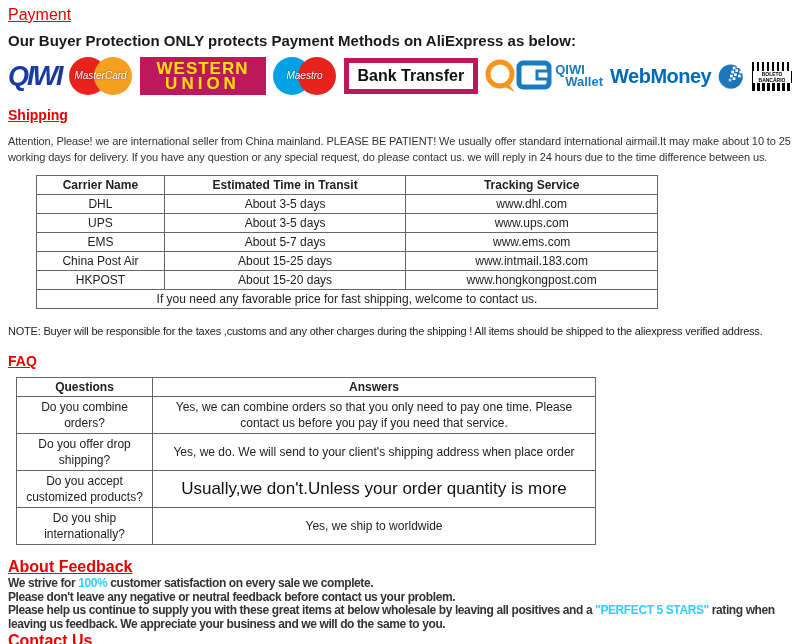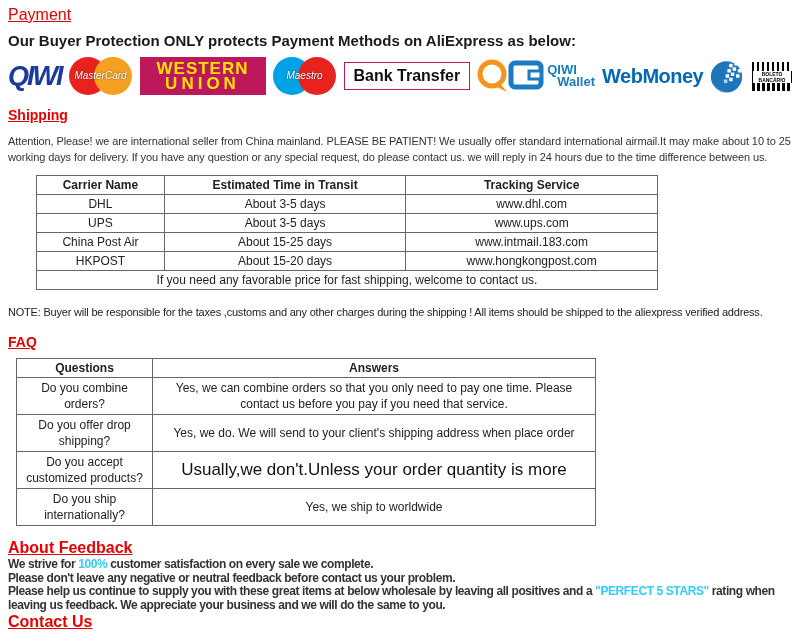--- a/index.html
+++ b/index.html
@@ -30,21 +30,21 @@
   .ma .c2 { left:25px; background:#e8231d; }
   .circles .wordmark {
     position:absolute; top:14px; left:0; width:100%; text-align:center;
     color:#fff; font-style:italic; font-weight:400; font-size:10px;
     text-shadow:0 0 2px rgba(0,0,0,.6); z-index:2;
   }
   .wu { background:#be185d; color:#ffe100; width:126px; height:38px; flex:0 0 auto;
         display:flex; flex-direction:column; align-items:center; justify-content:center;
         font-weight:800; font-size:17px; line-height:15px; letter-spacing:1px; }
   .wu .l2 { letter-spacing:4px; }
-  .bt { border:1px solid #be185d; background:#fff; color:#111; font-weight:700;
+  .bt { border:5px solid #be185d; background:#fff; color:#111; font-weight:700;
         font-size:16px; padding:4px 9px; flex:0 0 auto; }
   .qiwi { display:flex; align-items:center; gap:2px; flex:0 0 auto; }
   .qiwi-text { color:#1a7cc0; font-weight:800; font-size:13px; line-height:12px; }
   .qiwi-text .l2 { padding-left:10px; }
   .wm-txt { color:#0069b4; font-weight:800; font-size:20px; letter-spacing:-0.5px; }
   .boleto { width:40px; flex:0 0 auto; }
   .boleto .bars { height:9px; background:repeating-linear-gradient(90deg,#000 0 2px,#fff 2px 5px); }
   .boleto .blabel { border:1px solid #000; border-top:none; border-bottom:none;
         font-size:5px; line-height:6px; font-weight:700; text-align:center; color:#000; }
   .boleto .bars2 { height:8px; background:repeating-linear-gradient(90deg,#000 0 3px,#fff 3px 5px); }
@@ -157,20 +157,25 @@
       <td>DHL</td>
       <td>About 3-5 days</td>
       <td>www.dhl.com</td>
     </tr>
     <tr>
       <td>UPS</td>
       <td>About 3-5 days</td>
       <td>www.ups.com</td>
     </tr>
     <tr>
+      <td>EMS</td>
+      <td>About 5-7 days</td>
+      <td>www.ems.com</td>
+    </tr>
+    <tr>
       <td>China Post Air</td>
       <td>About 15-25 days</td>
       <td>www.intmail.183.com</td>
     </tr>
     <tr>
       <td>HKPOST</td>
       <td>About 15-20 days</td>
       <td>www.hongkongpost.com</td>
     </tr>
     <tr>

